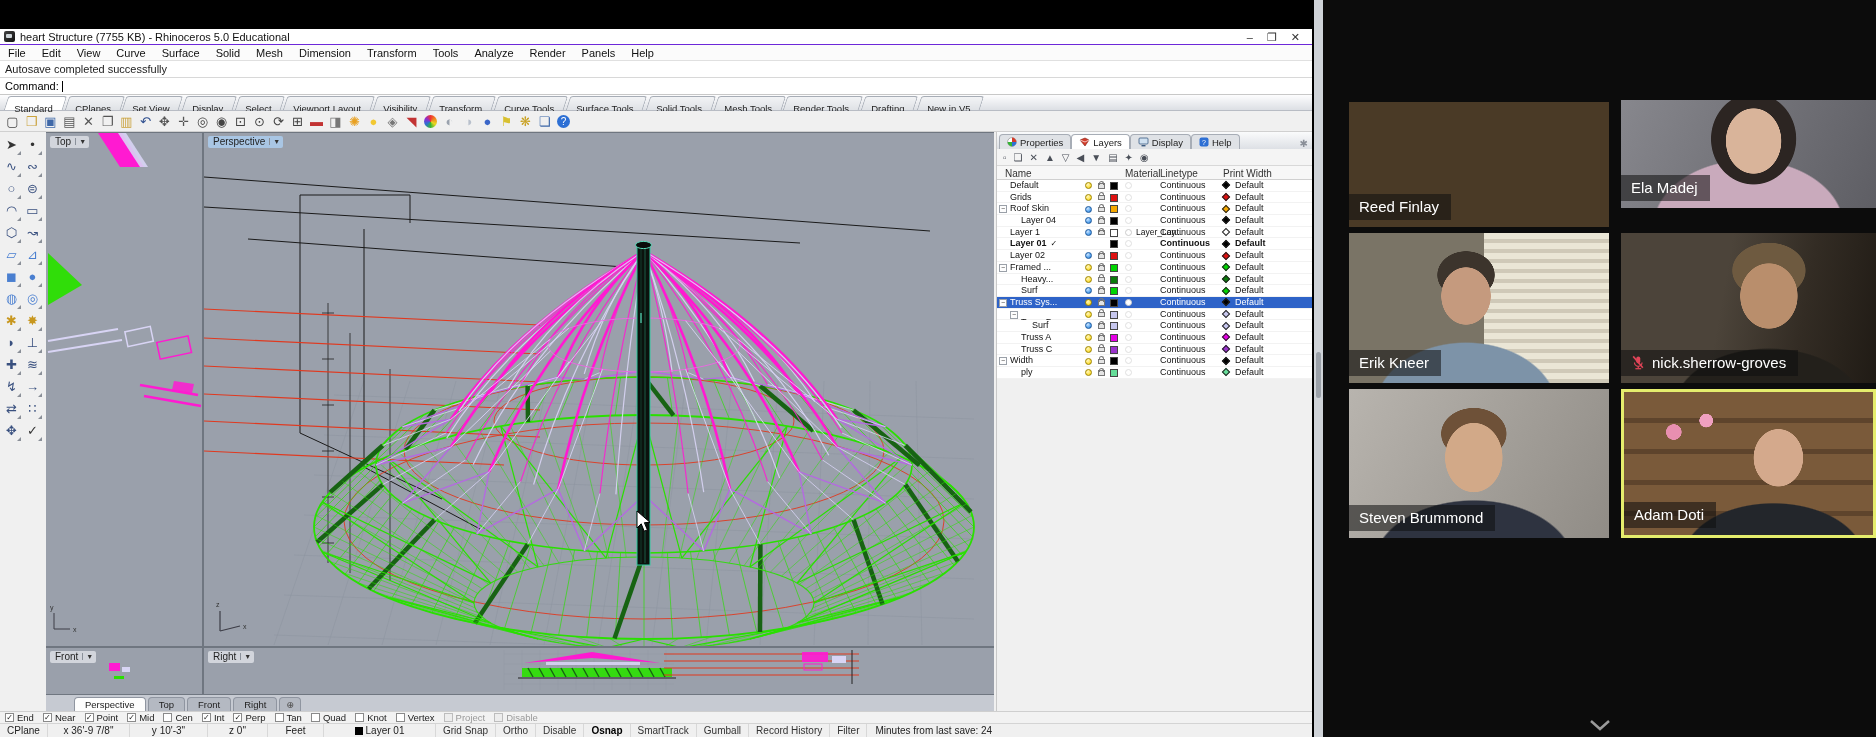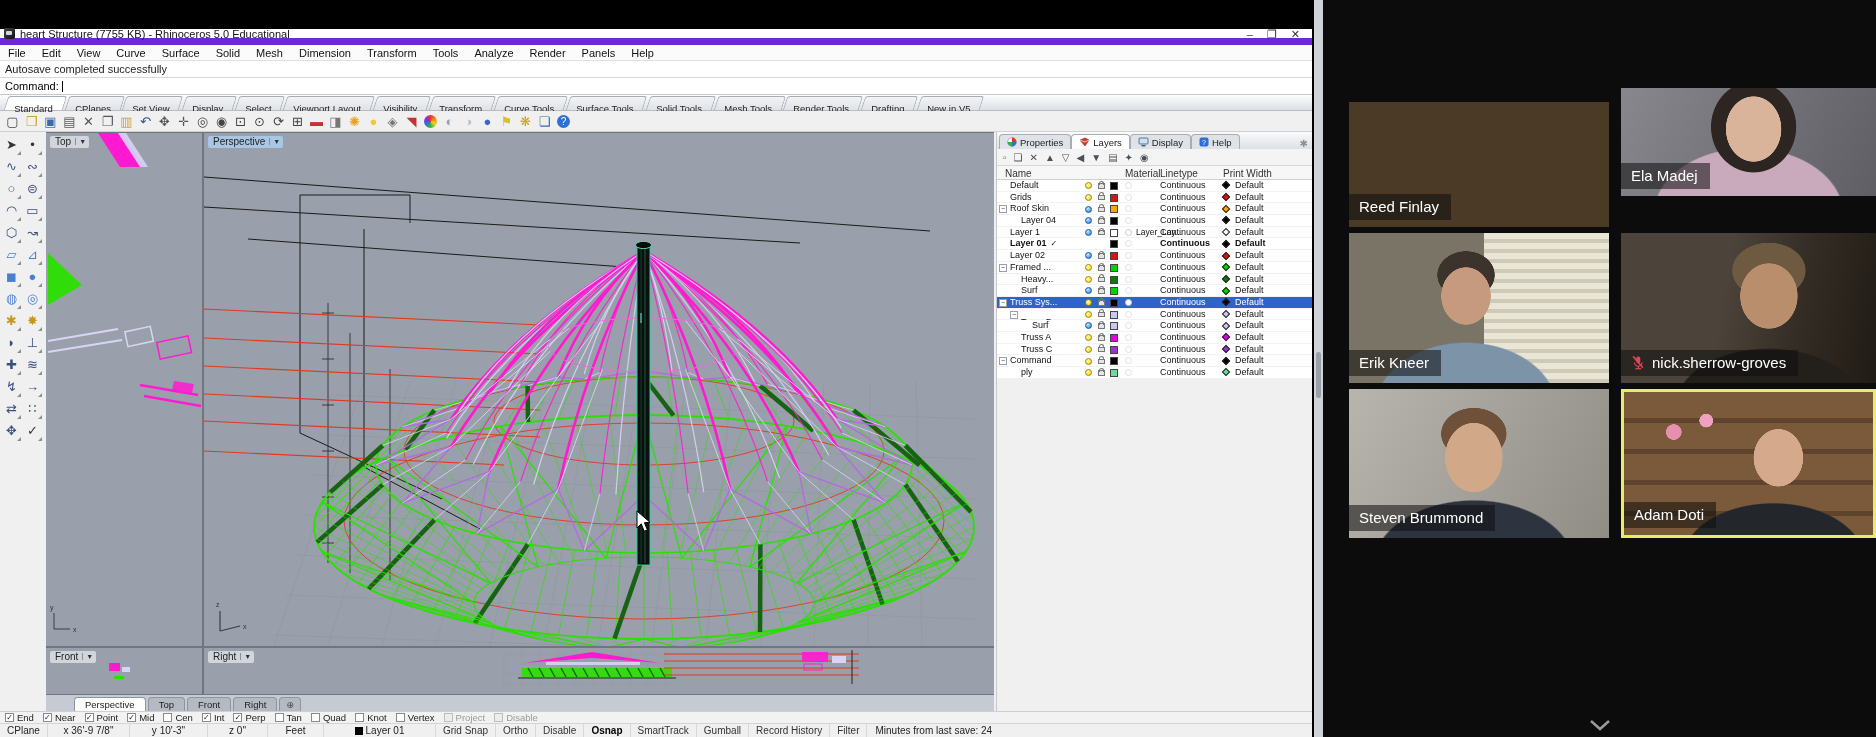--- a/index.html
+++ b/index.html
@@ -1,21 +1,21 @@
 <!DOCTYPE html>
 <html><head>
 <meta charset="utf-8">
 <style>
   html,body{margin:0;padding:0;background:#000;}
   *{box-sizing:border-box;font-family:"Liberation Sans","DejaVu Sans",sans-serif;}
   .stage{position:relative;width:1876px;height:737px;background:#000;overflow:hidden;}
 
   
   .rhino{position:absolute;left:0;top:29px;width:1312px;height:708px;background:#f0f0f0;}
-  .titlebar{position:absolute;left:0;top:0;width:100%;height:16px;background:#fff;display:flex;align-items:center;padding:0 4px;border-bottom:7px solid #6d28d9;}
+  .titlebar{position:absolute;left:0;top:0;width:100%;height:16px;background:#fff;display:flex;align-items:center;padding:0 4px;border-bottom:1px solid #6d28d9;}
   .appicon{width:11px;height:11px;background:linear-gradient(135deg,#444,#111);border-radius:2px;margin-right:5px;position:relative;}
   .appicon:before{content:"";position:absolute;left:2px;top:3px;width:6px;height:4px;background:#cfd6da;border-radius:1px;}
   .titletext{font-size:11px;color:#111;}
   .wctl{margin-left:auto;display:flex;gap:14px;padding-right:8px;}
   .wctl span{font-size:11px;color:#333;cursor:default;line-height:14px;}
   .menubar{position:absolute;left:0;top:16px;width:100%;height:16px;background:#fbfbfb;display:flex;align-items:center;border-bottom:1px solid #e0e0e0;}
   .menubar span{font-size:11px;color:#111;padding:0 8px;}
   .cmdhist{position:absolute;left:0;top:32px;width:100%;height:17px;background:#fff;border-bottom:1px solid #d8d8d8;font-size:11px;color:#222;padding:2px 5px;}
   .cmdline{position:absolute;left:0;top:49px;width:100%;height:17px;background:#fff;border-bottom:1px solid #c8c8c8;font-size:11px;color:#000;padding:2px 5px;display:flex;align-items:center;}
   .caret{display:inline-block;width:1px;height:11px;background:#000;margin-left:3px;}
@@ -93,21 +93,21 @@
 
   
   .divider{position:absolute;left:1314px;top:0;width:9px;height:737px;background:#cfd3d8;}
   .divider .grip{position:absolute;left:2px;top:352px;width:5px;height:46px;border-radius:3px;background:#9aa0a8;}
   .meeting{position:absolute;left:1323px;top:0;width:553px;height:737px;background:#0c0c0c;}
   .tile{position:absolute;background:#1a1a1a;overflow:hidden;}
   .tile .scene{position:absolute;inset:0;}
   .tile.active{border:3px solid #e5ed6d;}
   .badge{position:absolute;left:0;bottom:7px;background:rgba(15,15,15,.55);color:#fff;font-size:15px;padding:4px 12px 5px 10px;display:flex;align-items:center;gap:7px;max-width:95%;white-space:nowrap;}
   .tile:nth-of-type(1){left:26px;top:102px;width:260px;height:125px;}
-  .tile:nth-of-type(2){left:298px;top:88px;width:255px;height:108px;}
+  .tile:nth-of-type(2){left:298px;top:100px;width:255px;height:108px;}
   .tile:nth-of-type(3){left:26px;top:233px;width:260px;height:150px;}
   .tile:nth-of-type(4){left:298px;top:233px;width:255px;height:150px;}
   .tile:nth-of-type(5){left:26px;top:389px;width:260px;height:149px;}
   .tile:nth-of-type(6){left:298px;top:389px;width:255px;height:149px;}
   .tile:nth-of-type(7){left:26px;top:544px;width:260px;height:149px;}
   .tile:nth-of-type(8){left:298px;top:544px;width:255px;height:185px;}
   .chev{position:absolute;left:50%;bottom:6px;transform:translateX(-50%);}
 
   .scene-reed{background:radial-gradient(ellipse 30px 22px at 50% 28%,#d4dae2 98%,transparent),radial-gradient(ellipse 25px 28px at 50% 45%,#c59a78 98%,transparent),radial-gradient(ellipse 88px 62px at 50% 112%,#a8bdd4 98%,transparent),repeating-linear-gradient(180deg,rgba(0,0,0,.18) 0 5px,transparent 5px 24px),linear-gradient(90deg,#6e583c,#584430 35%,#43342- 60%,#2e2318);background-color:#4a3a26;}
   .scene-ela{background:radial-gradient(ellipse 28px 33px at 52% 38%,#d9b49a 98%,transparent),radial-gradient(ellipse 43px 46px at 52% 36%,#2c2522 98%,transparent),radial-gradient(ellipse 96px 68px at 50% 118%,#c9aabc 98%,transparent),linear-gradient(115deg,#87878d,#5e5e64);}
@@ -890,21 +890,21 @@
               <span class="bulb y"></span>
               <span class="lock"></span>
               <span class="swatch" style="background: rgb(153, 51, 204);"></span>
               <span class="mring"></span>
               <span class="ltype">Continuous</span>
               <span class="pwd" style="background: rgb(153, 51, 204);"></span>
               <span class="pwl">Default</span>
             </div>
             <div class="lrow">
               <span class="ebox" style="left: 2px;">−</span>
-              <span class="lname" style="left: 13px;">Command</span>
+              <span class="lname" style="left: 13px;">Width</span>
               <span class="bulb y"></span>
               <span class="lock"></span>
               <span class="swatch" style="background: rgb(0, 0, 0);"></span>
               <span class="mring"></span>
               <span class="ltype">Continuous</span>
               <span class="pwd" style="background: rgb(0, 0, 0);"></span>
               <span class="pwl">Default</span>
             </div>
             <div class="lrow">
               <span class="lname" style="left: 24px;">ply</span>

